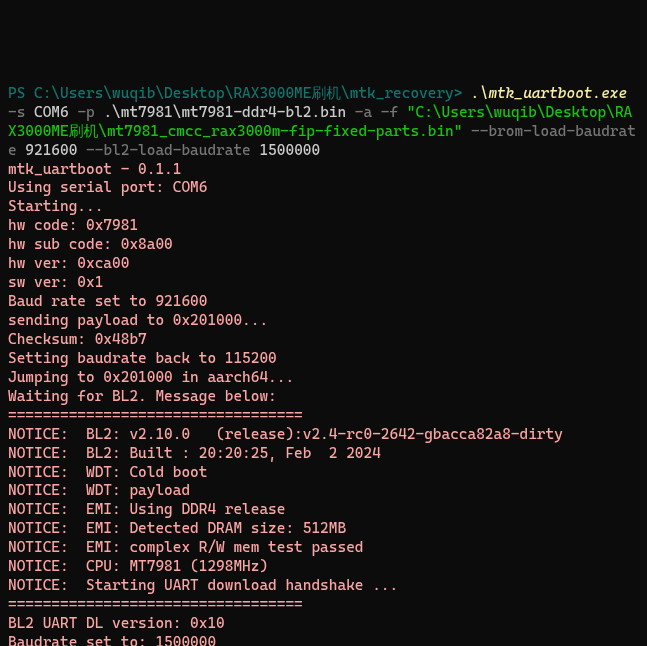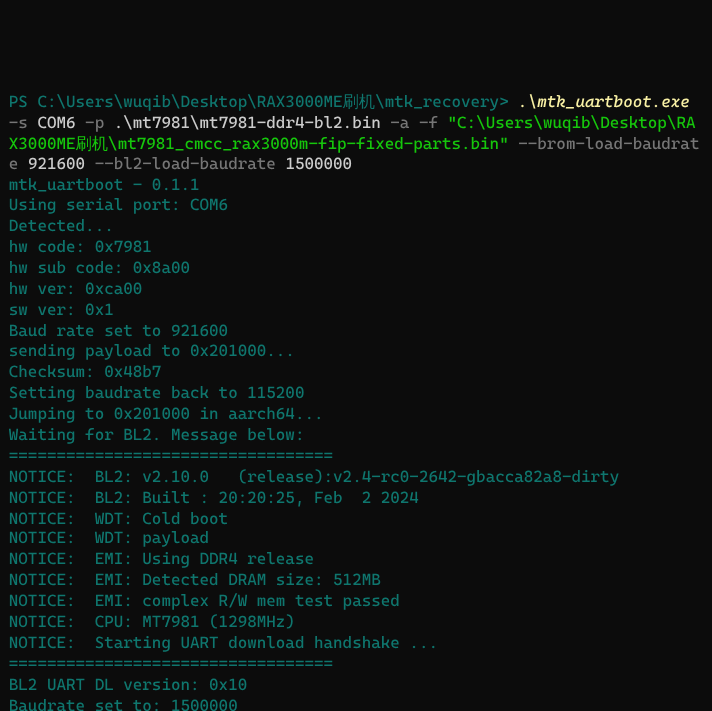--- a/index.html
+++ b/index.html
@@ -13,31 +13,31 @@
       width: 631px;
       overflow: hidden;
       white-space: pre-wrap;
       word-break: break-all;
     }
     .prompt { color: #0f766e; }
     .cmd-exec { color: #f9f1a5; font-style: italic; }
     .flag { color: #767676; }
     .arg { color: #cccccc; text-align: right; }
     .string { color: #16c60c; }
-    .output { color: #0f766e; }
+    .output { color: #fca5a5; }
   </style>
 </head>
 <body>
 
 
 
 <div><span class="prompt">PS C:\Users\wuqib\Desktop\RAX3000ME刷机\mtk_recovery&gt; </span><span class="cmd-exec">.\mtk_uartboot.exe</span> <span class="flag">-s</span> <span class="arg">COM6</span> <span class="flag">-p</span> <span class="arg">.\mt7981\mt7981-ddr4-bl2.bin</span> <span class="flag">-a</span> <span class="flag">-f</span> <span class="string">"C:\Users\wuqib\Desktop\RAX3000ME刷机\mt7981_cmcc_rax3000m-fip-fixed-parts.bin"</span> <span class="flag">--brom-load-baudrate</span> <span class="arg">921600</span> <span class="flag">--bl2-load-baudrate</span> <span class="arg">1500000</span>
 <span class="output">mtk_uartboot - 0.1.1</span>
 <span class="output">Using serial port: COM6</span>
-<span class="output">Detected...</span>
+<span class="output">Starting...</span>
 <span class="output">hw code: 0x7981</span>
 <span class="output">hw sub code: 0x8a00</span>
 <span class="output">hw ver: 0xca00</span>
 <span class="output">sw ver: 0x1</span>
 <span class="output">Baud rate set to 921600</span>
 <span class="output">sending payload to 0x201000...</span>
 <span class="output">Checksum: 0x48b7</span>
 <span class="output">Setting baudrate back to 115200</span>
 <span class="output">Jumping to 0x201000 in aarch64...</span>
 <span class="output">Waiting for BL2. Message below:</span>

